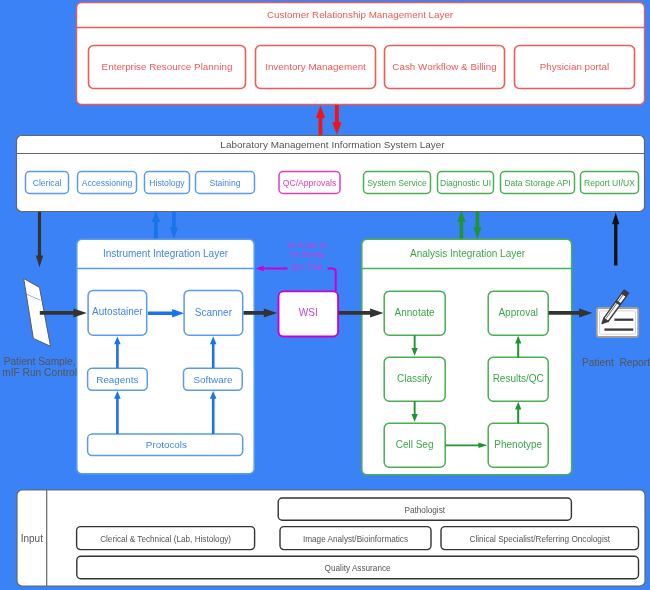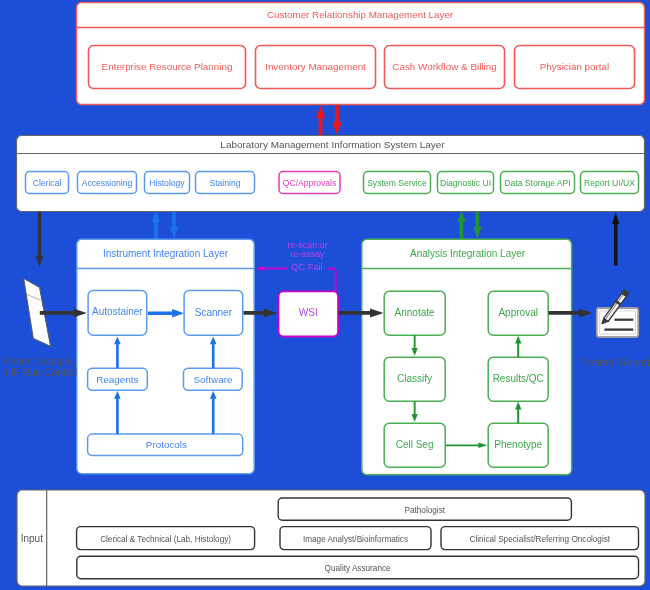--- a/index.html
+++ b/index.html
@@ -1,17 +1,17 @@
 <!DOCTYPE html>
 <html><head>
 <meta charset="utf-8">
 <style>
   html,body{margin:0;padding:0;background:#ffffff;}
   body{width:650px;height:590px;overflow:hidden;font-family:"Liberation Sans",sans-serif;}
-  #stage{position:relative;width:650px;height:590px;background:#1d4ed8;overflow:hidden;}
+  #stage{position:relative;width:650px;height:590px;background:#3b82f6;overflow:hidden;}
   svg#diagram{display:block;position:absolute;left:0;top:0;}
   #diagram text{font-family:"Liberation Sans",sans-serif;text-anchor:middle;}
   .bx{fill:#ffffff;}
 </style>
 </head>
 <body>
 
 <div id="stage">
 <svg id="diagram" width="650" height="590" viewBox="0 0 650 590" xmlns="http://www.w3.org/2000/svg">
   <defs>

